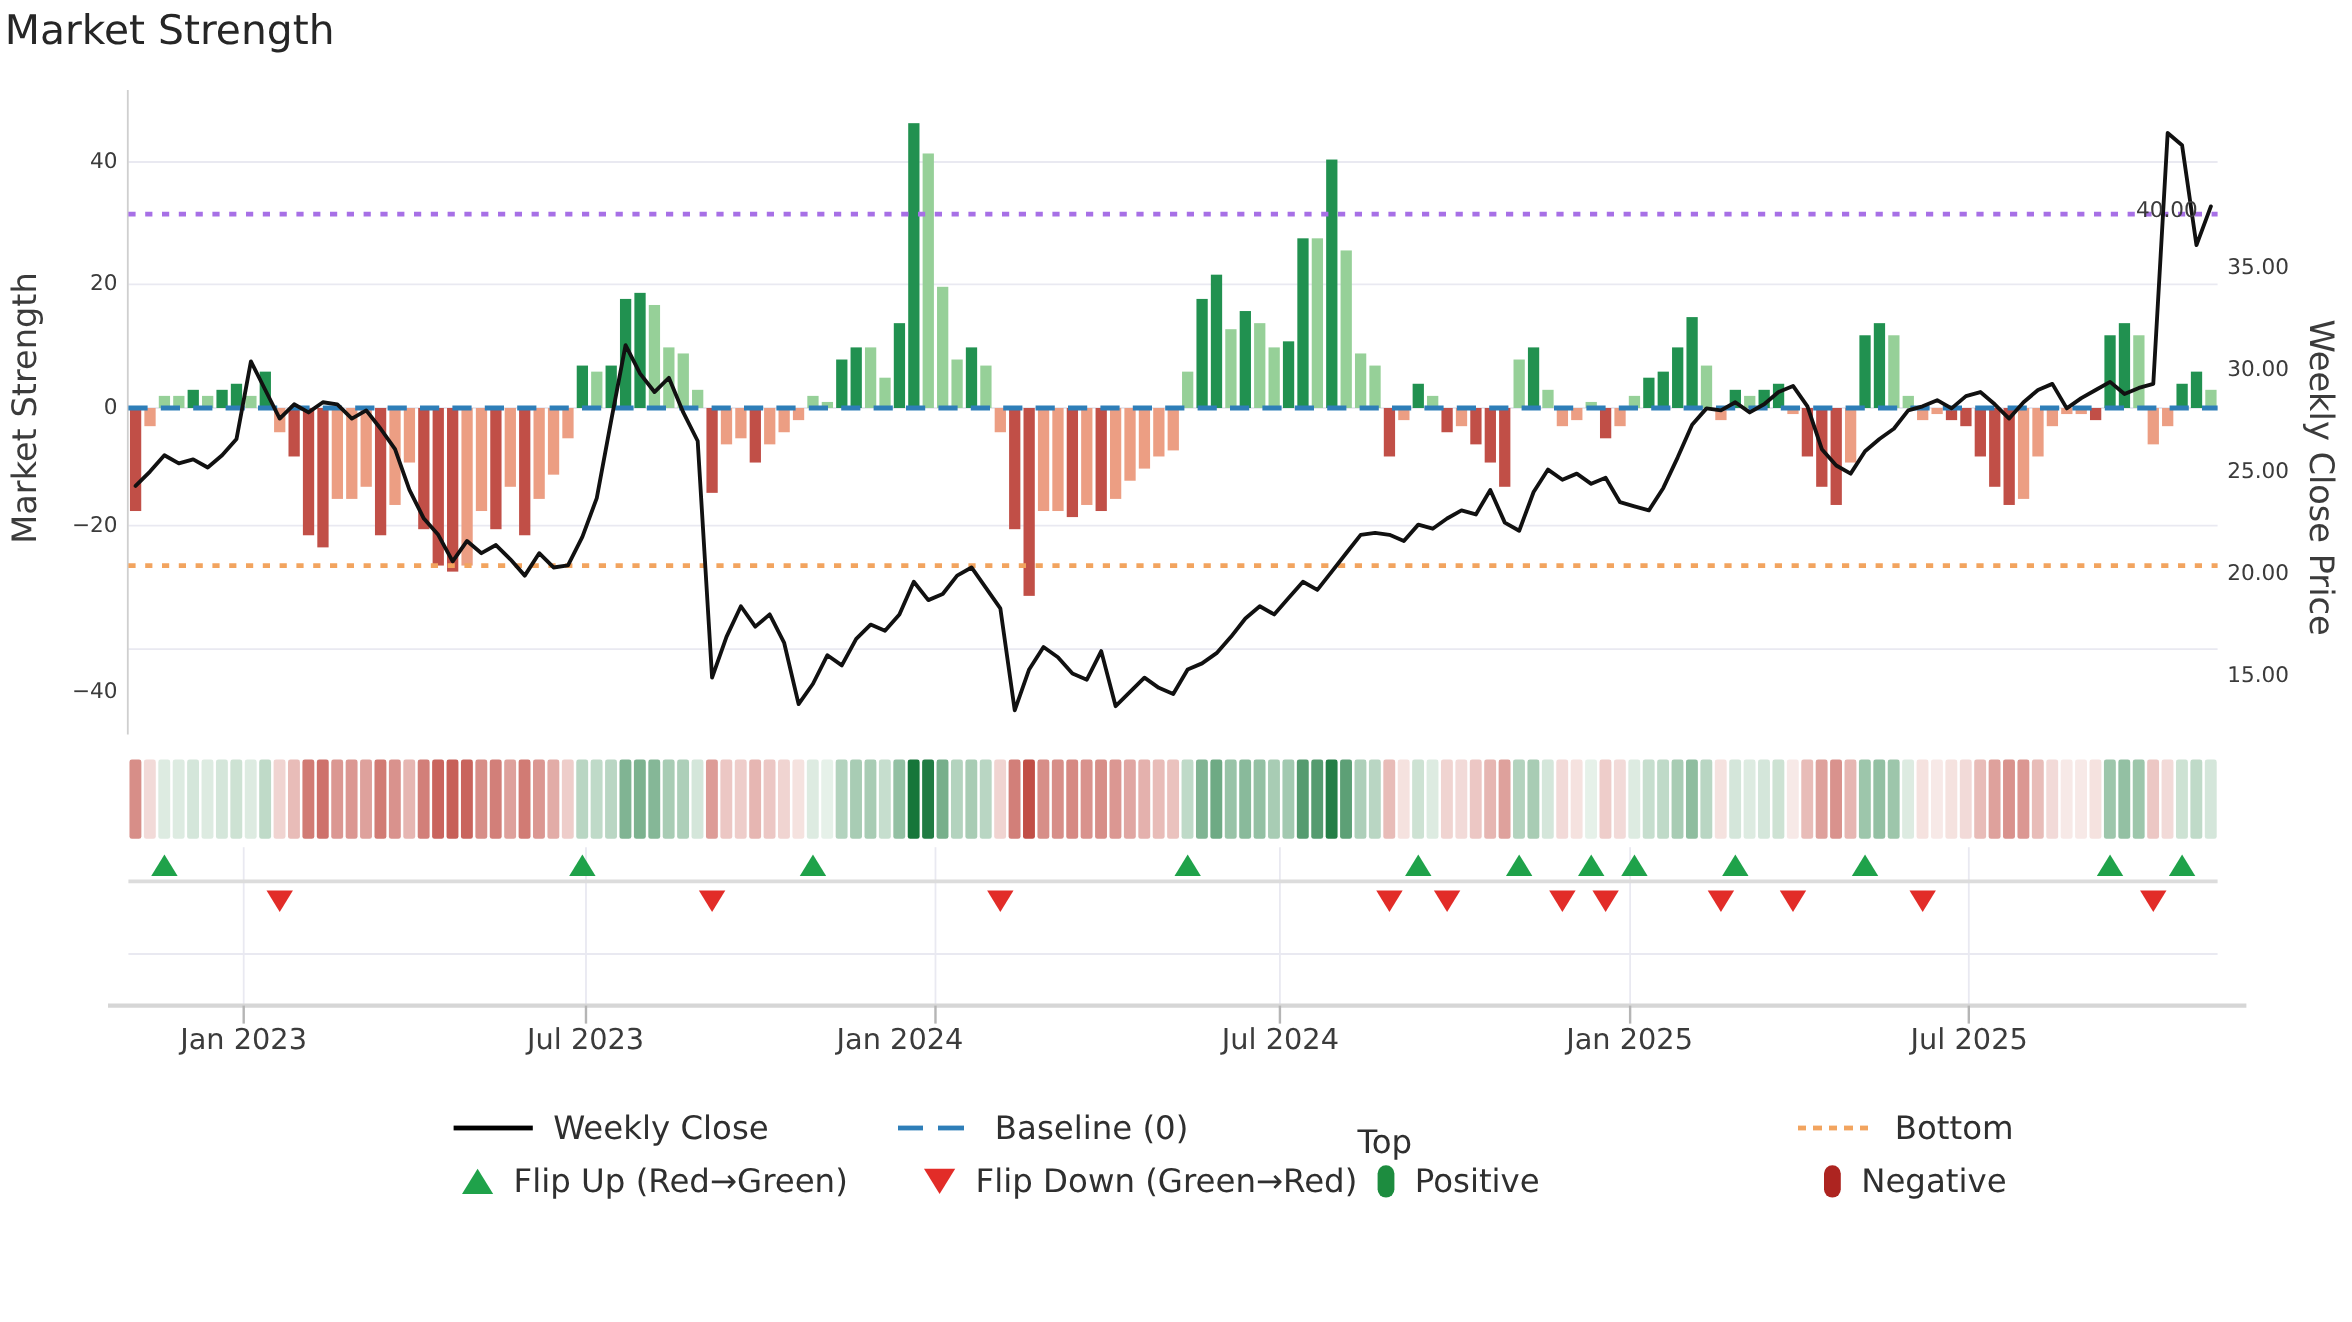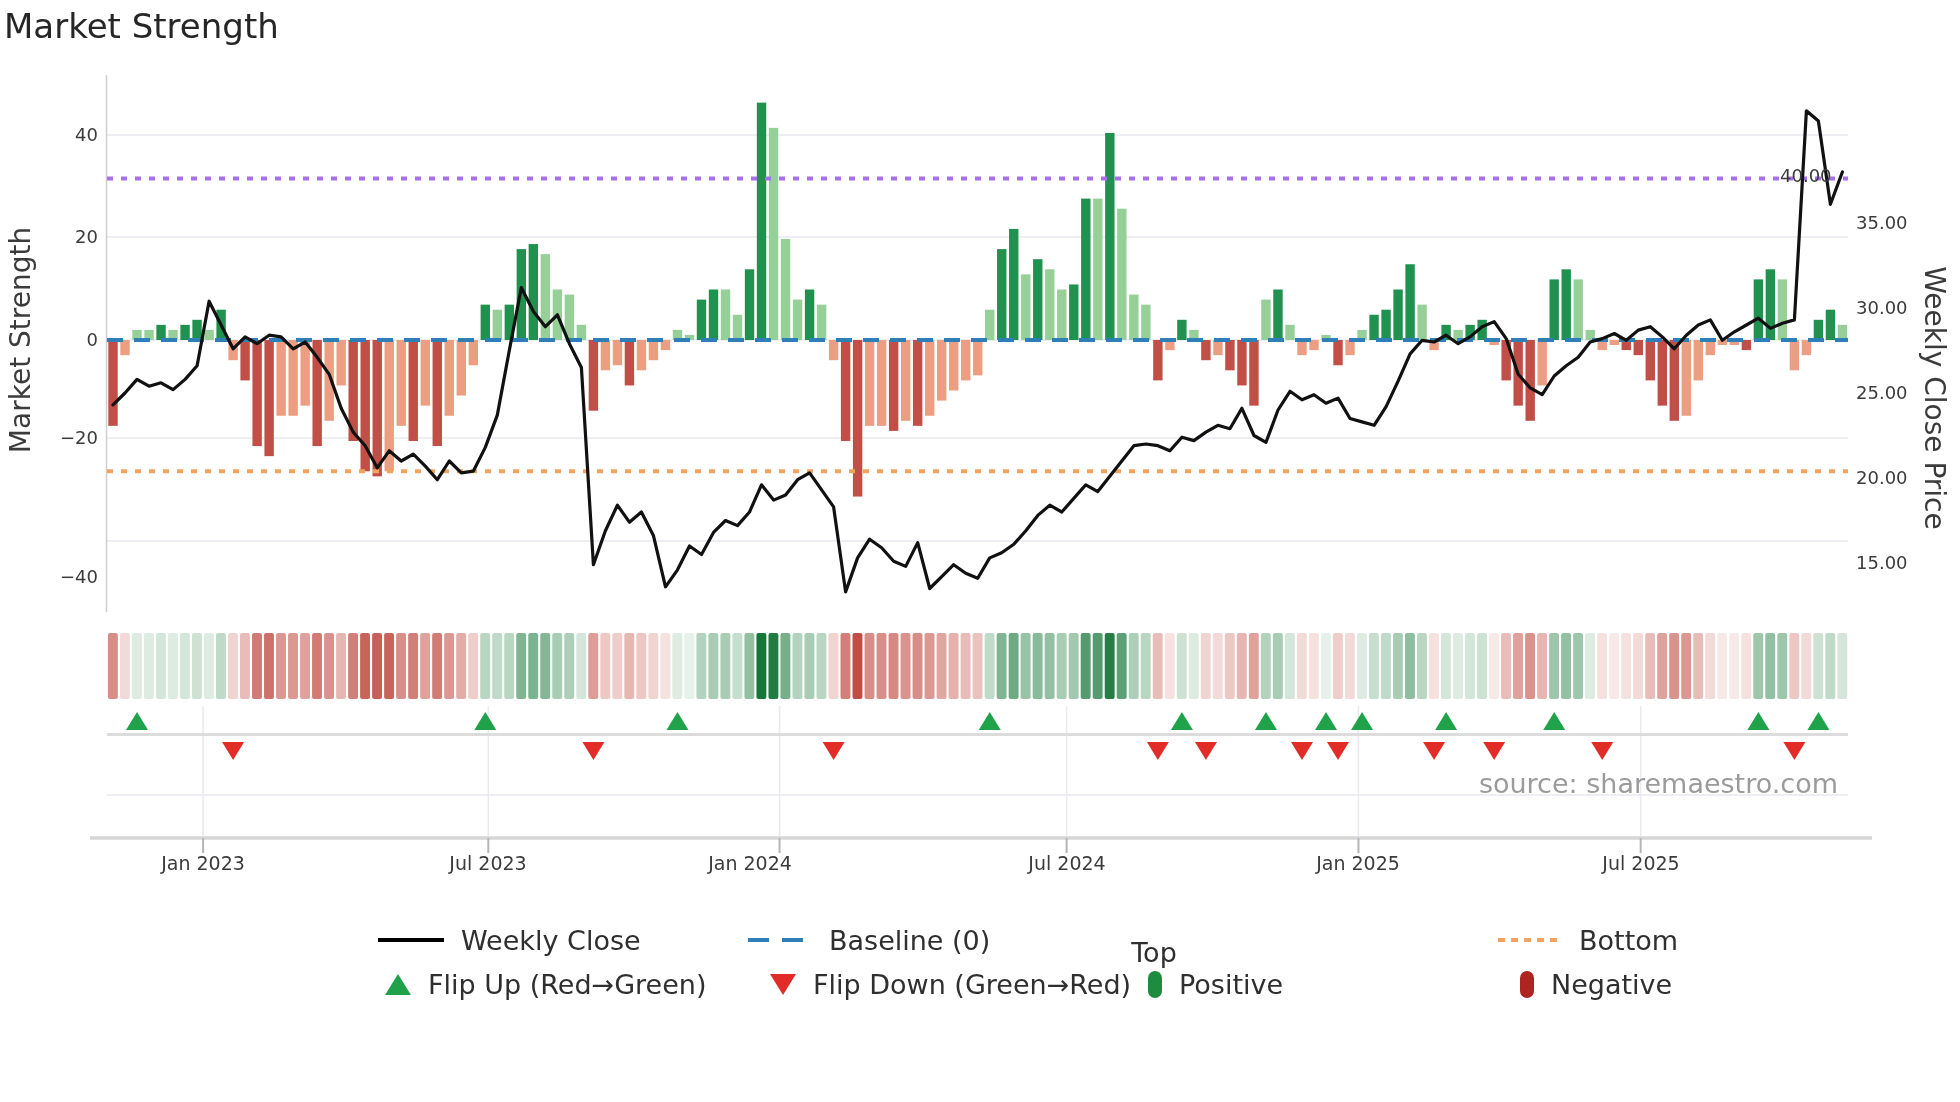--- a/index.html
+++ b/index.html
@@ -4,21 +4,21 @@
 <style>
   html,body{margin:0;padding:0;background:#ffffff;}
   #app{position:relative;width:1960px;height:1102px;background:#fff;overflow:hidden;
        font-family:"DejaVu Sans","Liberation Sans",sans-serif;color:#2b2b2b;}
   #chart{position:absolute;left:0;top:0;}
   .abs{position:absolute;}
   .title{font-size:34px;color:#262626;}
   .tick{font-size:18px;color:#3b3b3b;line-height:32px;}
   .ltick{width:72px;text-align:right;}
   .rtick{text-align:left;}
-  .xlab{width:180px;text-align:center;font-size:19px;color:#3b3b3b;}
+  .xlab{width:180px;text-align:center;font-size:24px;color:#3b3b3b;}
   .axtitle{font-size:28px;color:#3b3b3b;text-align:center;}
   .rot-l{transform:rotate(-90deg);}
   .rot-r{transform:rotate(90deg);}
   .source{font-size:27px;color:#9b9b9b;}
   .leg-item{position:absolute;display:flex;align-items:center;gap:17px;height:40px;}
   .leg-label{font-size:27px;color:#2f2f2f;white-space:nowrap;}
   .sw-line{width:66px;height:0;border-top:4px solid #000;}
   .sw-dash{width:64px;height:4px;background:repeating-linear-gradient(90deg,#2e7eb8 0 21px,transparent 21px 34px);}
   .sw-dot-p{width:64px;height:4px;background:repeating-linear-gradient(90deg,#a770e6 0 7px,transparent 7px 13px);}
   .sw-dot-o{width:64px;height:4px;background:repeating-linear-gradient(90deg,#f2a45f 0 7px,transparent 7px 13px);}
@@ -389,21 +389,20 @@
   <div class="abs tick rtick" style="left:1856px;top:547px;">15.00</div>
   <div class="abs axtitle rot-r" style="left:1764px;top:381px;width:340px;height:34px;">Weekly Close Price</div>
 
   <div class="abs xlab" style="left:113px;top:852px;">Jan 2023</div>
   <div class="abs xlab" style="left:398px;top:852px;">Jul 2023</div>
   <div class="abs xlab" style="left:660px;top:852px;">Jan 2024</div>
   <div class="abs xlab" style="left:977px;top:852px;">Jul 2024</div>
   <div class="abs xlab" style="left:1268px;top:852px;">Jan 2025</div>
   <div class="abs xlab" style="left:1551px;top:852px;">Jul 2025</div>
 
-  <div class="abs source" style="right:122px;top:768px;">source: sharemaestro.com</div>
 
   <div class="leg-item" style="left:378px;top:920px;">
     <span class="sw-line"></span>
     <span class="leg-label">Weekly Close</span>
   </div>
   <div class="leg-item" style="left:748px;top:920px;">
     <span class="sw-dash"></span>
     <span class="leg-label">Baseline (0)</span>
   </div>
   <div class="leg-item" style="left:1122px;top:920px;flex-direction:column;">

